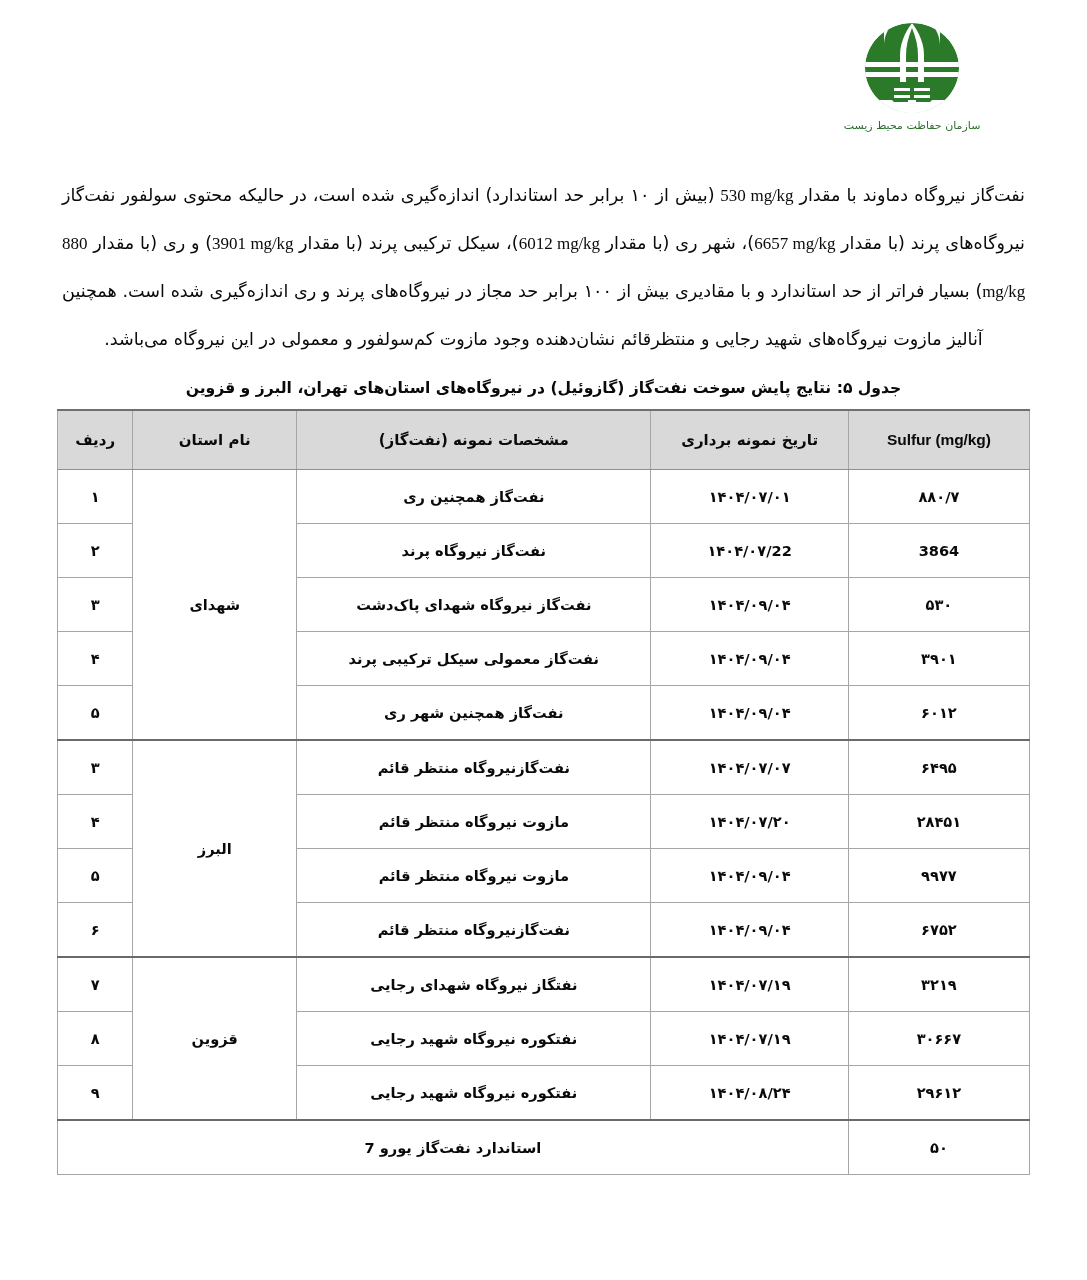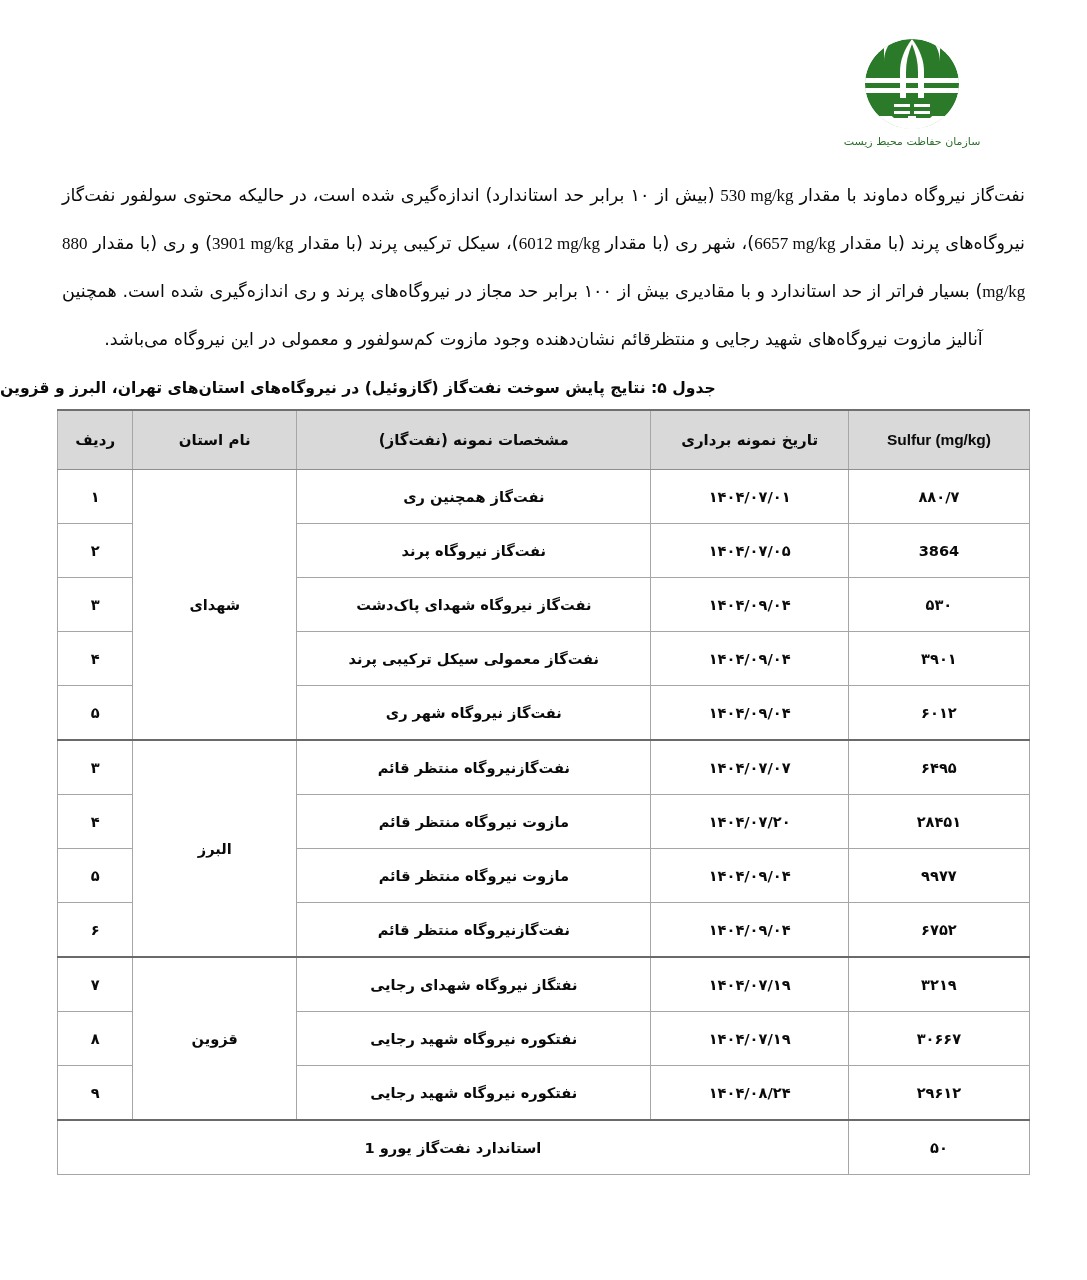--- a/index.html
+++ b/index.html
@@ -21,21 +21,21 @@
   
   .page-header {
     position: relative;
     height: 150px;
     display: flex;
     align-items: center;
   }
   .logo-block {
     position: absolute;
     right: 110px;
-    top: 38px;
+    top: 22px;
     width: 130px;
     height: 118px;
     display: flex;
     flex-direction: column;
     align-items: center;
     justify-content: flex-start;
   }
   .logo-mark { display: block; }
   .logo-script {
     margin-top: 1px;
@@ -70,21 +70,21 @@
   .body-text .lat {
     font-family: "Liberation Serif", "DejaVu Serif", serif;
     font-size: 17px;
     direction: ltr;
     unicode-bidi: embed;
   }
 
   
   .table-caption {
     margin: 16px 0 12px 0;
-    text-align: left;
+    text-align: center;
     font-size: 15.6px;
     font-weight: bold;
     color: #0a0a0a;
     letter-spacing: -0.1px;
   }
 
   
   .table-wrap {
     margin: 0 57px;
   }
@@ -195,40 +195,40 @@
     <tbody id="table-body">
         <tr>
           <td class="col-sulf">۸۸۰/۷</td>
           <td class="col-date">۱۴۰۴/۰۷/۰۱</td>
           <td class="col-desc">نفت‌گاز همچنین ری</td>
           <td class="col-prov province-cell" rowspan="5">شهدای</td>
           <td class="col-row">۱</td>
         </tr>
         <tr>
           <td class="col-sulf">3864</td>
-          <td class="col-date">۱۴۰۴/۰۷/۰۵</td>
+          <td class="col-date">۱۴۰۴/۰۷/22</td>
           <td class="col-desc">نفت‌گاز نیروگاه پرند</td>
           <td class="col-row">۲</td>
         </tr>
         <tr>
           <td class="col-sulf">۵۳۰</td>
           <td class="col-date">۱۴۰۴/۰۹/۰۴</td>
           <td class="col-desc">نفت‌گاز نیروگاه شهدای پاک‌دشت</td>
           <td class="col-row">۳</td>
         </tr>
         <tr>
           <td class="col-sulf">۳۹۰۱</td>
           <td class="col-date">۱۴۰۴/۰۹/۰۴</td>
           <td class="col-desc">نفت‌گاز معمولی سیکل ترکیبی پرند</td>
           <td class="col-row">۴</td>
         </tr>
         <tr>
           <td class="col-sulf">۶۰۱۲</td>
           <td class="col-date">۱۴۰۴/۰۹/۰۴</td>
-          <td class="col-desc">نفت‌گاز نیروگاه شهر ری</td>
+          <td class="col-desc">نفت‌گاز همچنین شهر ری</td>
           <td class="col-row">۵</td>
         </tr>
         <tr class="group-start">
           <td class="col-sulf">۶۴۹۵</td>
           <td class="col-date">۱۴۰۴/۰۷/۰۷</td>
           <td class="col-desc">نفت‌گازنیروگاه منتظر قائم</td>
           <td class="col-prov province-cell" rowspan="4">البرز</td>
           <td class="col-row">۳</td>
         </tr>
         <tr>
@@ -263,17 +263,17 @@
           <td class="col-row">۸</td>
         </tr>
         <tr>
           <td class="col-sulf">۲۹۶۱۲</td>
           <td class="col-date">۱۴۰۴/۰۸/۲۴</td>
           <td class="col-desc">نفتکوره نیروگاه شهید رجایی</td>
           <td class="col-row">۹</td>
         </tr>
         <tr class="standard-row">
           <td class="col-sulf">۵۰</td>
-          <td class="standard-label" colspan="4">استاندارد نفت‌گاز یورو 1</td>
+          <td class="standard-label" colspan="4">استاندارد نفت‌گاز یورو 7</td>
         </tr>
       </tbody>
   </table>
 </div>
 
 </body></html>

